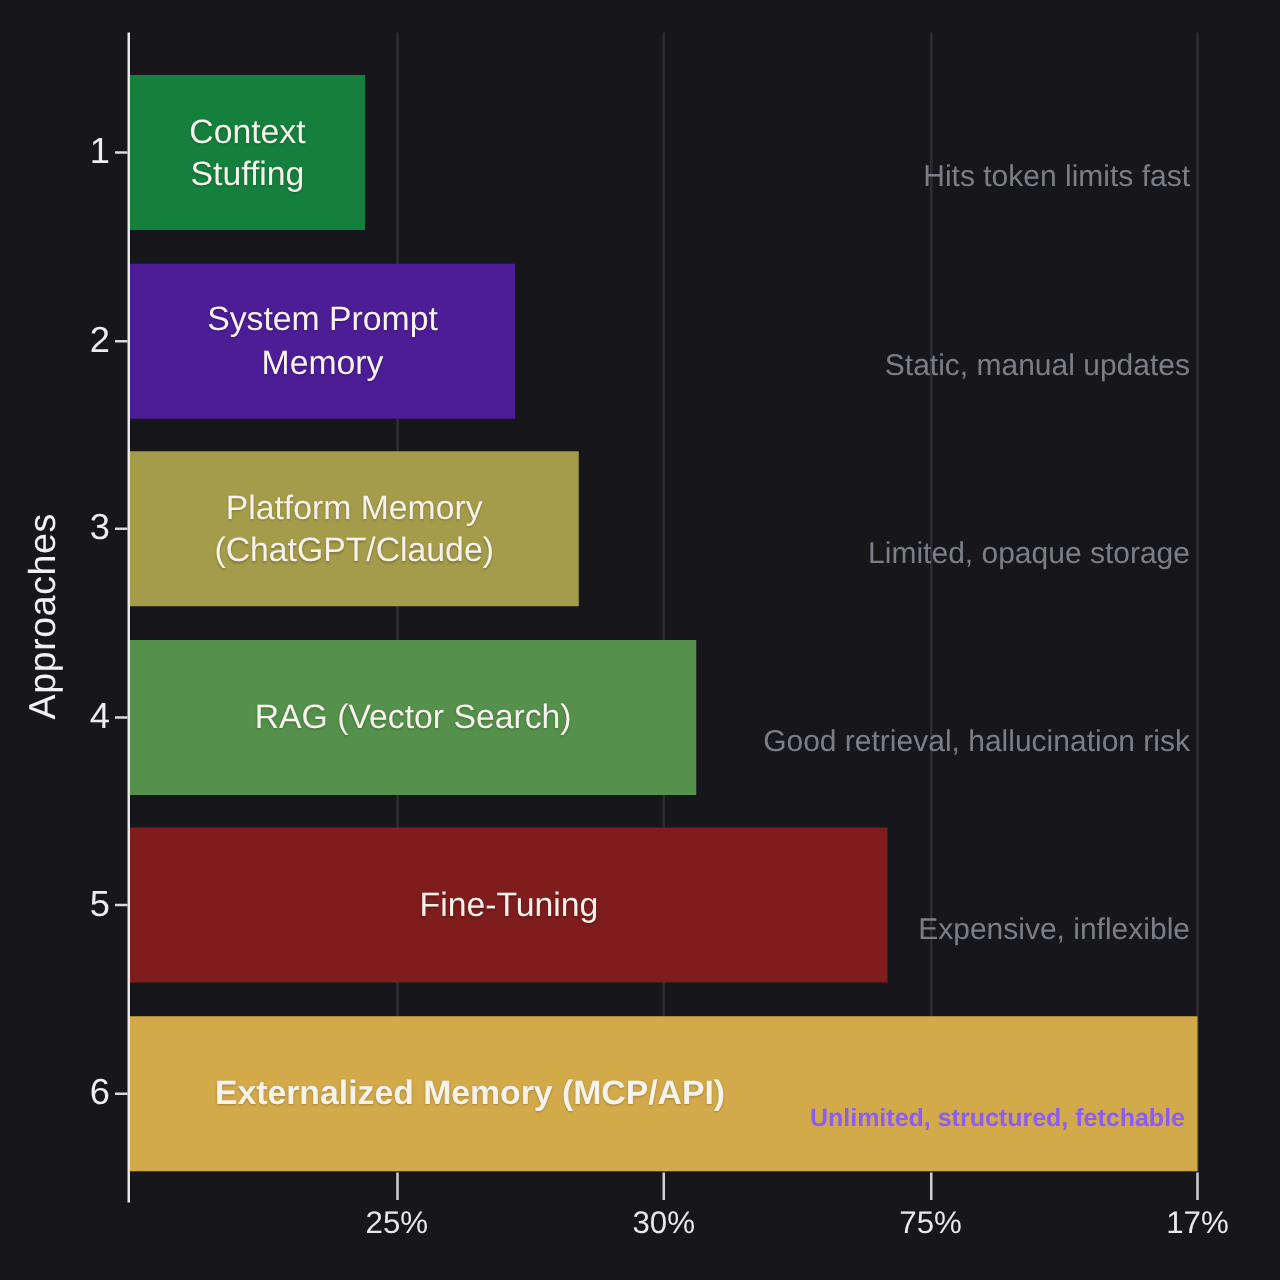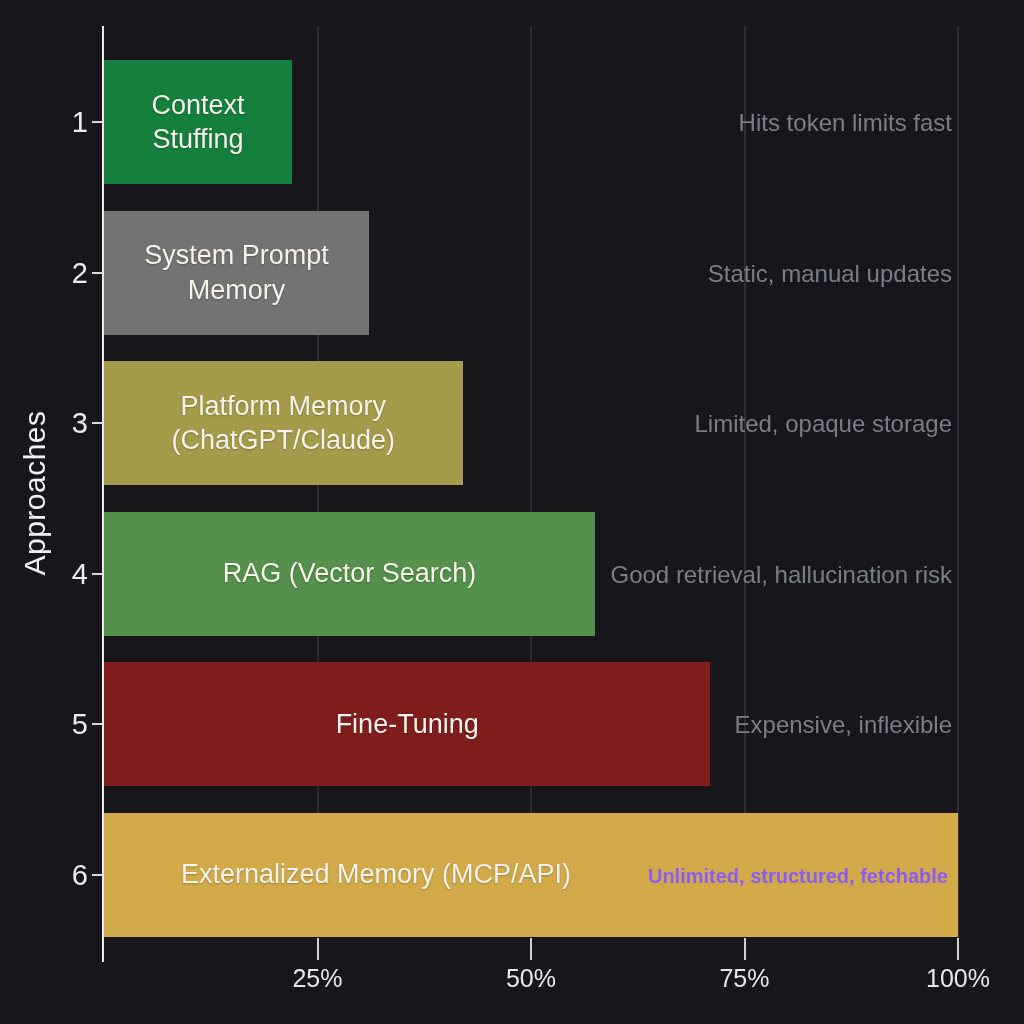--- a/index.html
+++ b/index.html
@@ -76,20 +76,21 @@
     background: #d8d8dd;
     transform: translateY(-50%);
   }
   .note {
     position: absolute;
     right: 72px;
     transform: translateY(-50%);
     font-size: 24px;
     color: #7b7e86;
     white-space: nowrap;
+    margin-top: 19px;
   }
   .note.inside {
     color: #8b5cf6;
     font-size: 20px;
     font-weight: bold;
     right: 76px;
   }
   .xtick {
     position: absolute;
     top: 938px;
@@ -120,52 +121,52 @@
     </div>
   <div id="rows">
       <div class="cat-num" style="top: 122px;">1</div>
       <div class="ytick" style="top: 122px;"></div>
       <div class="bar" style="left: 104px; top: 60px; width: 187.88px; background: #15803d;">
         <div class="bar-label">Context Stuffing</div>
       </div>
       <div class="note" style="top: 123px;">Hits token limits fast</div>
       <div class="cat-num" style="top: 272.5px;">2</div>
       <div class="ytick" style="top: 272.5px;"></div>
-      <div class="bar" style="left: 104px; top: 210.5px; width: 265px; background: #737373;">
+      <div class="bar" style="left: 104px; top: 210.5px; width: 308px; background: #4c1d95;">
         <div class="bar-label">System Prompt Memory</div>
       </div>
       <div class="note" style="top: 273.5px;">Static, manual updates</div>
       <div class="cat-num" style="top: 423px;">3</div>
       <div class="ytick" style="top: 423px;"></div>
       <div class="bar" style="left: 104px; top: 361px; width: 358.68px; background: rgb(165, 156, 75);">
         <div class="bar-label">Platform Memory (ChatGPT/Claude)</div>
       </div>
       <div class="note" style="top: 424px;">Limited, opaque storage</div>
       <div class="cat-num" style="top: 573.5px;">4</div>
       <div class="ytick" style="top: 573.5px;"></div>
-      <div class="bar" style="left: 104px; top: 511.5px; width: 491px; background: rgb(85, 144, 76);">
+      <div class="bar" style="left: 104px; top: 511.5px; width: 453px; background: rgb(85, 144, 76);">
         <div class="bar-label">RAG (Vector Search)</div>
       </div>
       <div class="note" style="top: 574.5px;">Good retrieval, hallucination risk</div>
       <div class="cat-num" style="top: 724px;">5</div>
       <div class="ytick" style="top: 724px;"></div>
       <div class="bar" style="left: 104px; top: 662px; width: 606.34px; background: #7f1d1d;">
         <div class="bar-label">Fine-Tuning</div>
       </div>
       <div class="note" style="top: 725px;">Expensive, inflexible</div>
       <div class="cat-num" style="top: 874.5px;">6</div>
       <div class="ytick" style="top: 874.5px;"></div>
-      <div class="bar" style="left: 104px; top: 812.5px; width: 854px; background: rgb(210, 170, 74); padding-right: 320px;">
+      <div class="bar" style="left: 104px; top: 812.5px; width: 854px; background: rgb(210, 170, 74); padding-right: 320px; font-weight: bold;">
         <div class="bar-label">Externalized Memory (MCP/API)</div>
       </div>
       <div class="note inside" style="top: 875.5px;">Unlimited, structured, fetchable</div>
     </div>
   <div id="xaxis">
       <div class="xtick" style="left: 316.5px;"></div>
       <div class="xtick-label" style="left: 257.5px;">25%</div>
       <div class="xtick" style="left: 530px;"></div>
-      <div class="xtick-label" style="left: 471px;">50%</div>
+      <div class="xtick-label" style="left: 471px;">30%</div>
       <div class="xtick" style="left: 743.5px;"></div>
       <div class="xtick-label" style="left: 684.5px;">75%</div>
       <div class="xtick" style="left: 957px;"></div>
-      <div class="xtick-label" style="left: 898px;">100%</div>
+      <div class="xtick-label" style="left: 898px;">17%</div>
     </div>
 </div>
 
 </body></html>

